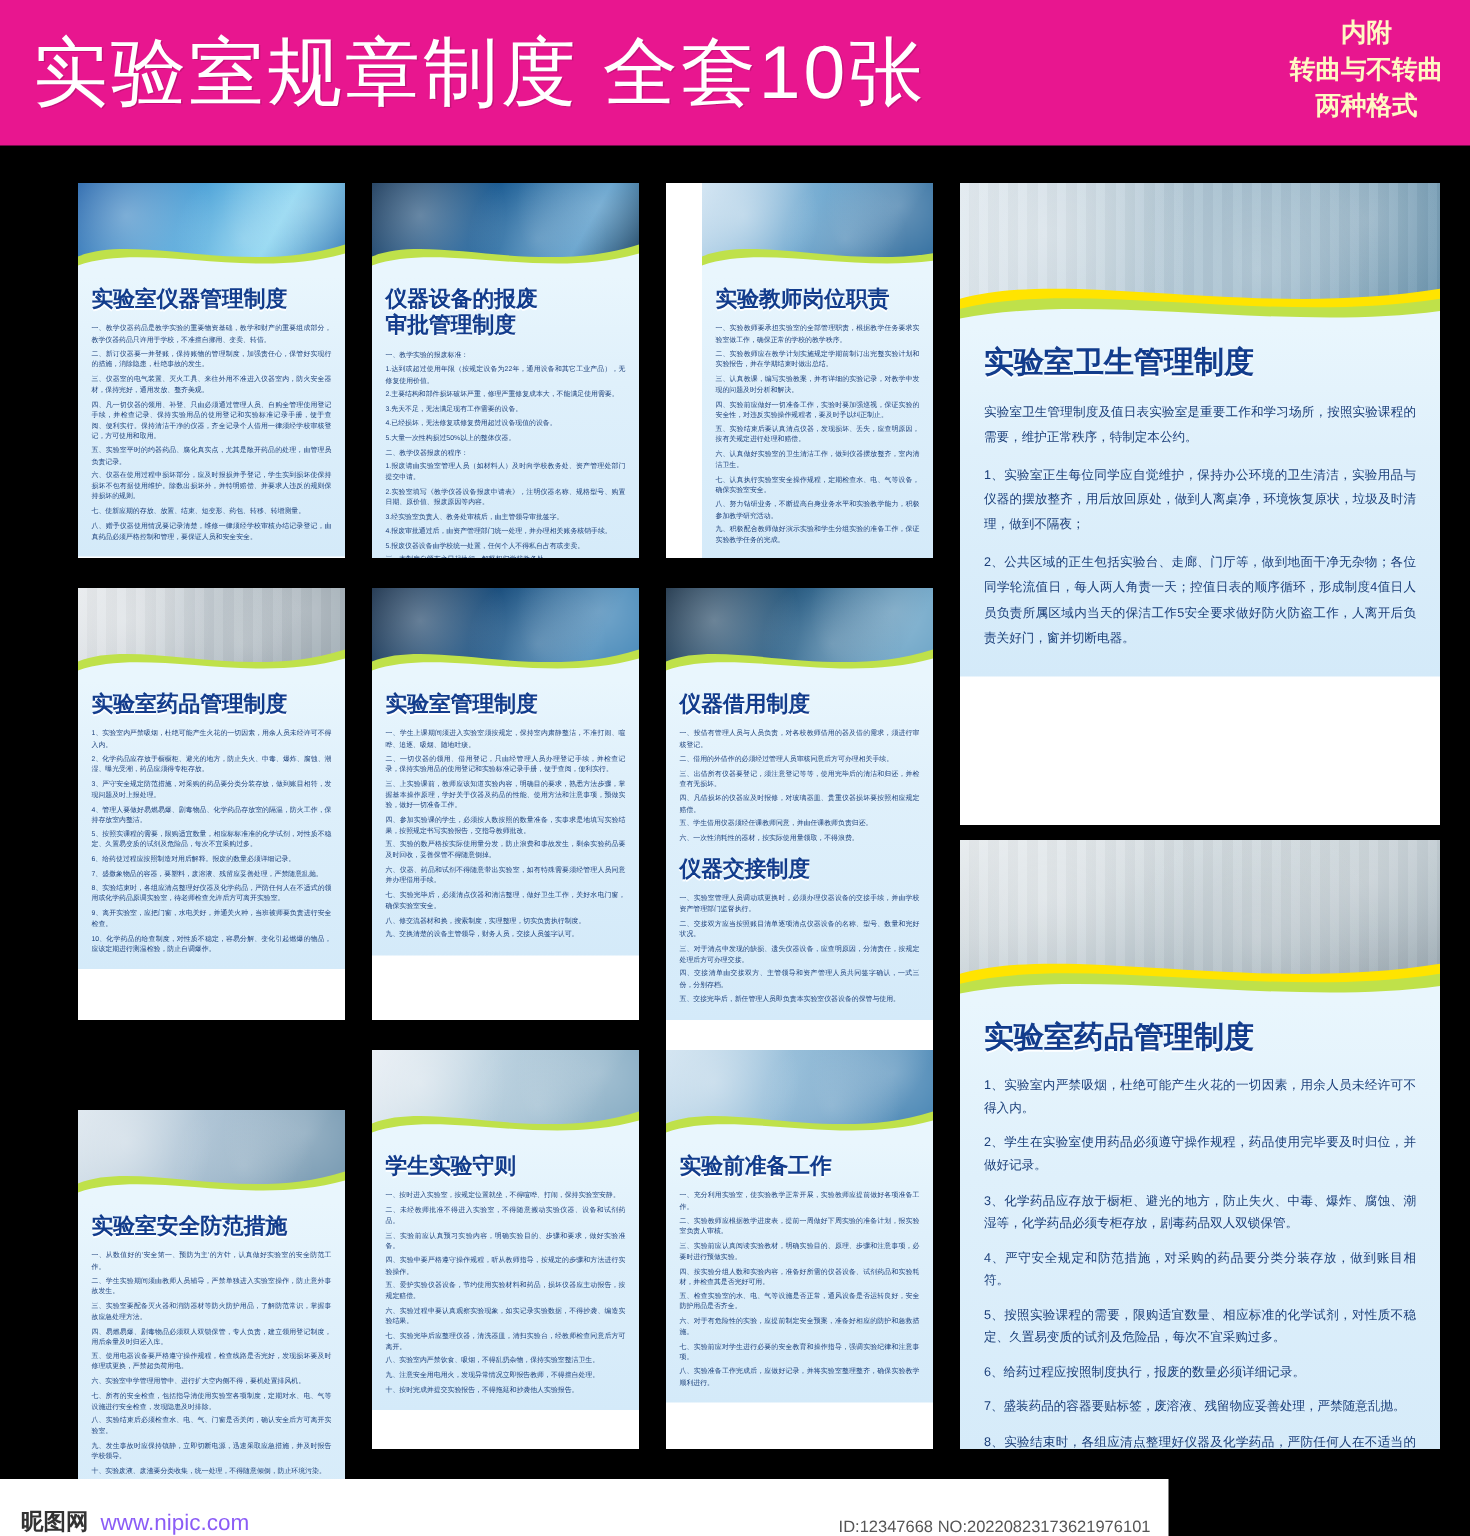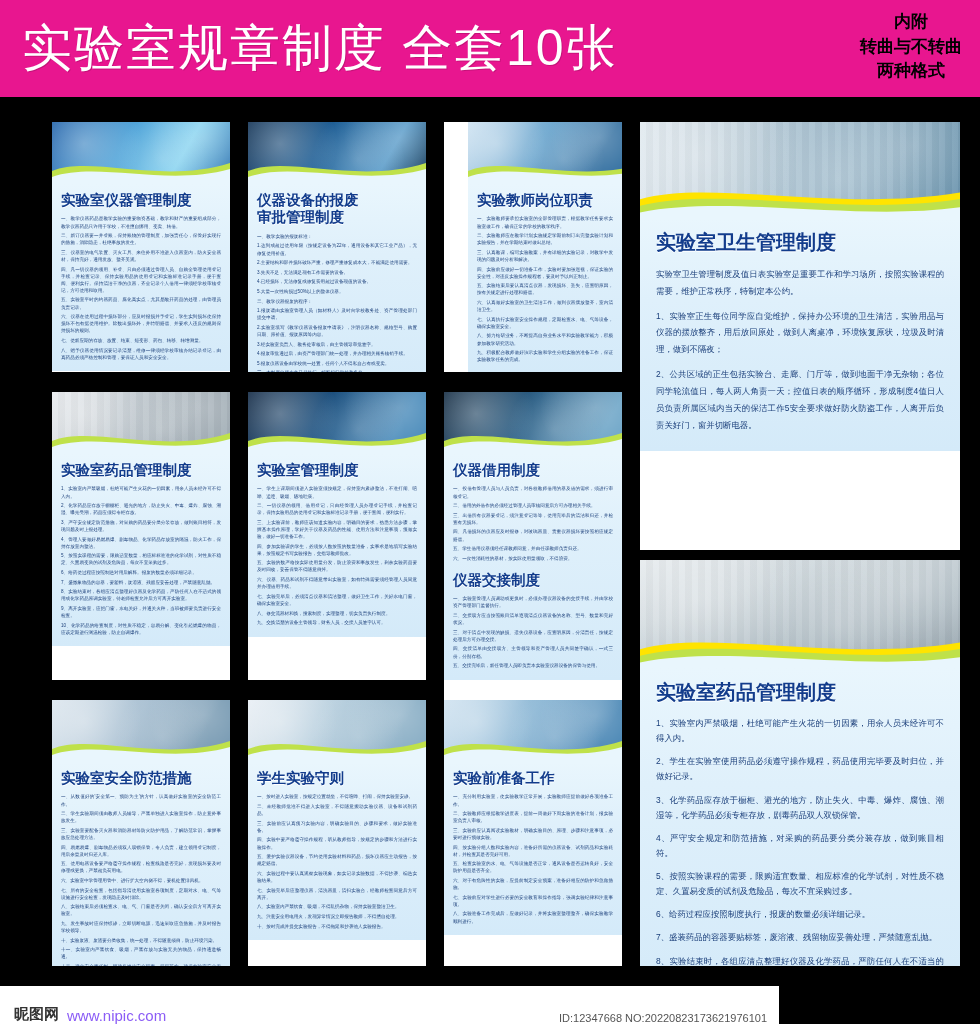--- a/index.html
+++ b/index.html
@@ -22,21 +22,21 @@
     color: #ffffff;
     font-size: 50px;
     font-weight: normal;
     letter-spacing: 2px;
     margin-left: 22px;
     text-shadow: 1px 1px 0 rgba(0,0,0,0.15);
     white-space: nowrap;
   }
   .banner-note {
     position: absolute; right: 18px; top: 10px;
-    color: #000000;
+    color: #fef9c3;
     font-size: 17px;
     font-weight: bold;
     line-height: 1.45;
     text-align: center;
   }
 
   
   .board {
     position: absolute;
     background: #ffffff;
@@ -310,21 +310,21 @@
     <p style="line-height:1.8">3、化学药品应存放于橱柜、避光的地方，防止失火、中毒、爆炸、腐蚀、潮湿等，化学药品必须专柜存放，剧毒药品双人双锁保管。</p>
     <p style="line-height:1.8">4、严守安全规定和防范措施，对采购的药品要分类分装存放，做到账目相符。</p>
     <p style="line-height:1.8">5、按照实验课程的需要，限购适宜数量、相应标准的化学试剂，对性质不稳定、久置易变质的试剂及危险品，每次不宜采购过多。</p>
     <p style="line-height:1.8">6、给药过程应按照制度执行，报废的数量必须详细记录。</p>
     <p style="line-height:1.8">7、盛装药品的容器要贴标签，废溶液、残留物应妥善处理，严禁随意乱抛。</p>
     <p style="line-height:1.8">8、实验结束时，各组应清点整理好仪器及化学药品，严防任何人在不适当的场合领用化学药品。</p>
 
   </div>
 </div>
 
-<div class="board small" style="left:52px; top:700px; height:266px;">
+<div class="board small" style="left:52px; top:740px; height:266px;">
   <div class="photo ph8">
     <div class="ph-overlay"></div>
     <svg class="wave" viewBox="0 0 178 34" preserveAspectRatio="none">
       <path d="M0,20 C40,4 110,34 178,12 L178,34 L0,34 Z" fill="#bfe14a"></path>
       <path d="M0,26 C45,10 115,36 178,18 L178,34 L0,34 Z" fill="#e9f6fd"></path>
     </svg>
   </div>
   <div class="body">
     <h2>实验室安全防范措施</h2>
     <p>一、从数值好的'安全第一、预防为主'的方针，认真做好实验室的安全防范工作。</p>

